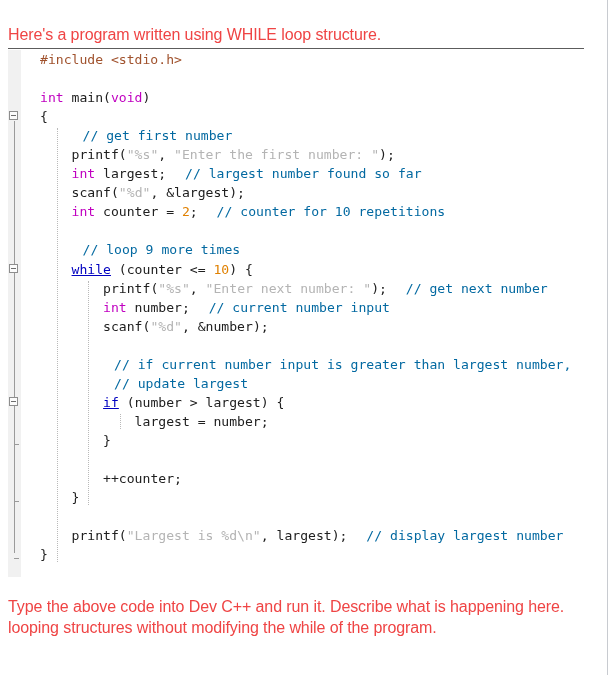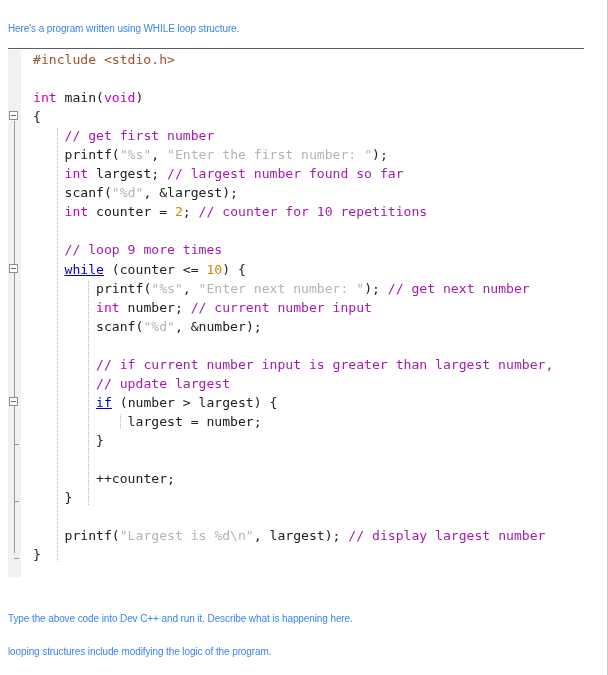--- a/index.html
+++ b/index.html
@@ -19,38 +19,38 @@
     width: 608px;
     height: 675px;
     box-sizing: border-box;
     border-right: 1px solid #c8cbd0;
     background: #fff;
   }
 
   
   .prose {
     font-family: "Liberation Sans", sans-serif;
-    font-size: 10px;
+    font-size: 16px;
     line-height: 20.5px;
-    color: #3b82f6;
+    color: #ef4444;
     letter-spacing: -0.1px;
   }
   .intro {
     position: absolute;
     left: 8px;
     top: 9px;
     width: 570px;
   }
   .outro {
     position: absolute;
     left: 8px;
     top: 597px;
     width: 578px;
   }
-  .outro div { white-space: nowrap; margin-top: 12px; }
+  .outro div { white-space: nowrap; }
 
   
   .code-block {
     position: absolute;
     left: 8px;
     top: 48px;
     width: 576px;
     height: 528px;
     border-top: 1px solid #5c5c5c;
     box-sizing: border-box;
@@ -65,36 +65,36 @@
   }
   .code-area {
     position: absolute;
     left: 13px;
     top: 1px;
     width: 563px;
     height: 527px;
   }
   .code-lines {
     position: absolute;
-    left: 8px;
+    left: 15px;
     top: 0;
     font-family: "DejaVu Sans Mono", "Liberation Mono", monospace;
     font-size: 13.1px;
     line-height: 19.05px;
     color: #202020;
     white-space: pre;
     letter-spacing: 0px;
   }
   .ln { height: 19.05px; padding-left: 4px; }
 
   
   .k   { color: #0000c0; text-decoration: underline; }            
   .t   { color: #c000c0; margin-top: 12px; }            
   .pp  { color: #a0522d; }            
-  .cm  { color: #a21caf; }            
+  .cm  { color: #0369a1; margin-left: 11px; }            
   .st  { color: #b4b4b4; }            
   .nu  { color: #e08000; }            
   .pn  { color: #202020; margin-top: 30px; }            
 
   
   .guide {
     position: absolute;
     width: 0px;
     border-left: 1px dotted #b9b9b9;
   }
@@ -157,16 +157,16 @@
       <div class="code-lines" id="code-lines"><div class="ln"><span class="pn"></span><span class="pp">#include &lt;stdio.h&gt;</span></div><div class="ln">&nbsp;</div><div class="ln"><span class="pn"></span><span class="t">int</span><span class="pn"> main(</span><span class="t">void</span><span class="pn">)</span></div><div class="ln"><span class="pn"></span><span class="pn">{</span></div><div class="ln"><span class="pn">    </span><span class="cm">// get first number</span></div><div class="ln"><span class="pn">    </span><span class="pn">printf(</span><span class="st">"%s"</span><span class="pn">, </span><span class="st">"Enter the first number: "</span><span class="pn">);</span></div><div class="ln"><span class="pn">    </span><span class="t">int</span><span class="pn"> largest; </span><span class="cm">// largest number found so far</span></div><div class="ln"><span class="pn">    </span><span class="pn">scanf(</span><span class="st">"%d"</span><span class="pn">, &amp;largest);</span></div><div class="ln"><span class="pn">    </span><span class="t">int</span><span class="pn"> counter = </span><span class="nu">2</span><span class="pn">; </span><span class="cm">// counter for 10 repetitions</span></div><div class="ln">&nbsp;</div><div class="ln"><span class="pn">    </span><span class="cm">// loop 9 more times</span></div><div class="ln"><span class="pn">    </span><span class="k">while</span><span class="pn"> (counter &lt;= </span><span class="nu">10</span><span class="pn">) {</span></div><div class="ln"><span class="pn">        </span><span class="pn">printf(</span><span class="st">"%s"</span><span class="pn">, </span><span class="st">"Enter next number: "</span><span class="pn">); </span><span class="cm">// get next number</span></div><div class="ln"><span class="pn">        </span><span class="t">int</span><span class="pn"> number; </span><span class="cm">// current number input</span></div><div class="ln"><span class="pn">        </span><span class="pn">scanf(</span><span class="st">"%d"</span><span class="pn">, &amp;number);</span></div><div class="ln">&nbsp;</div><div class="ln"><span class="pn">        </span><span class="cm">// if current number input is greater than largest number,</span></div><div class="ln"><span class="pn">        </span><span class="cm">// update largest</span></div><div class="ln"><span class="pn">        </span><span class="k">if</span><span class="pn"> (number &gt; largest) {</span></div><div class="ln"><span class="pn">            </span><span class="pn">largest = number;</span></div><div class="ln"><span class="pn">        </span><span class="pn">}</span></div><div class="ln">&nbsp;</div><div class="ln"><span class="pn">        </span><span class="pn">++counter;</span></div><div class="ln"><span class="pn">    </span><span class="pn">}</span></div><div class="ln">&nbsp;</div><div class="ln"><span class="pn">    </span><span class="pn">printf(</span><span class="st">"Largest is %d\n"</span><span class="pn">, largest); </span><span class="cm">// display largest number</span></div><div class="ln"><span class="pn"></span><span class="pn">}</span></div></div>
     <div class="guide" style="left: 35.52px; top: 78.2px; height: 434.15px;"></div>
         <div class="guide" style="left: 67.04px; top: 230.6px; height: 224.6px;"></div>
         <div class="guide" style="left: 98.56px; top: 363.95px; height: 15.05px;"></div>
       </div>
 
   </div>
 
   <div class="prose outro" id="outro">
       <div>Type the above code into Dev C++ and run it. Describe what is happening here.</div>
-      <div>looping structures include modifying the logic of the program.</div>
+      <div>looping structures without modifying the while of the program.</div>
     </div>
 
 </div>
 
 </body></html>

